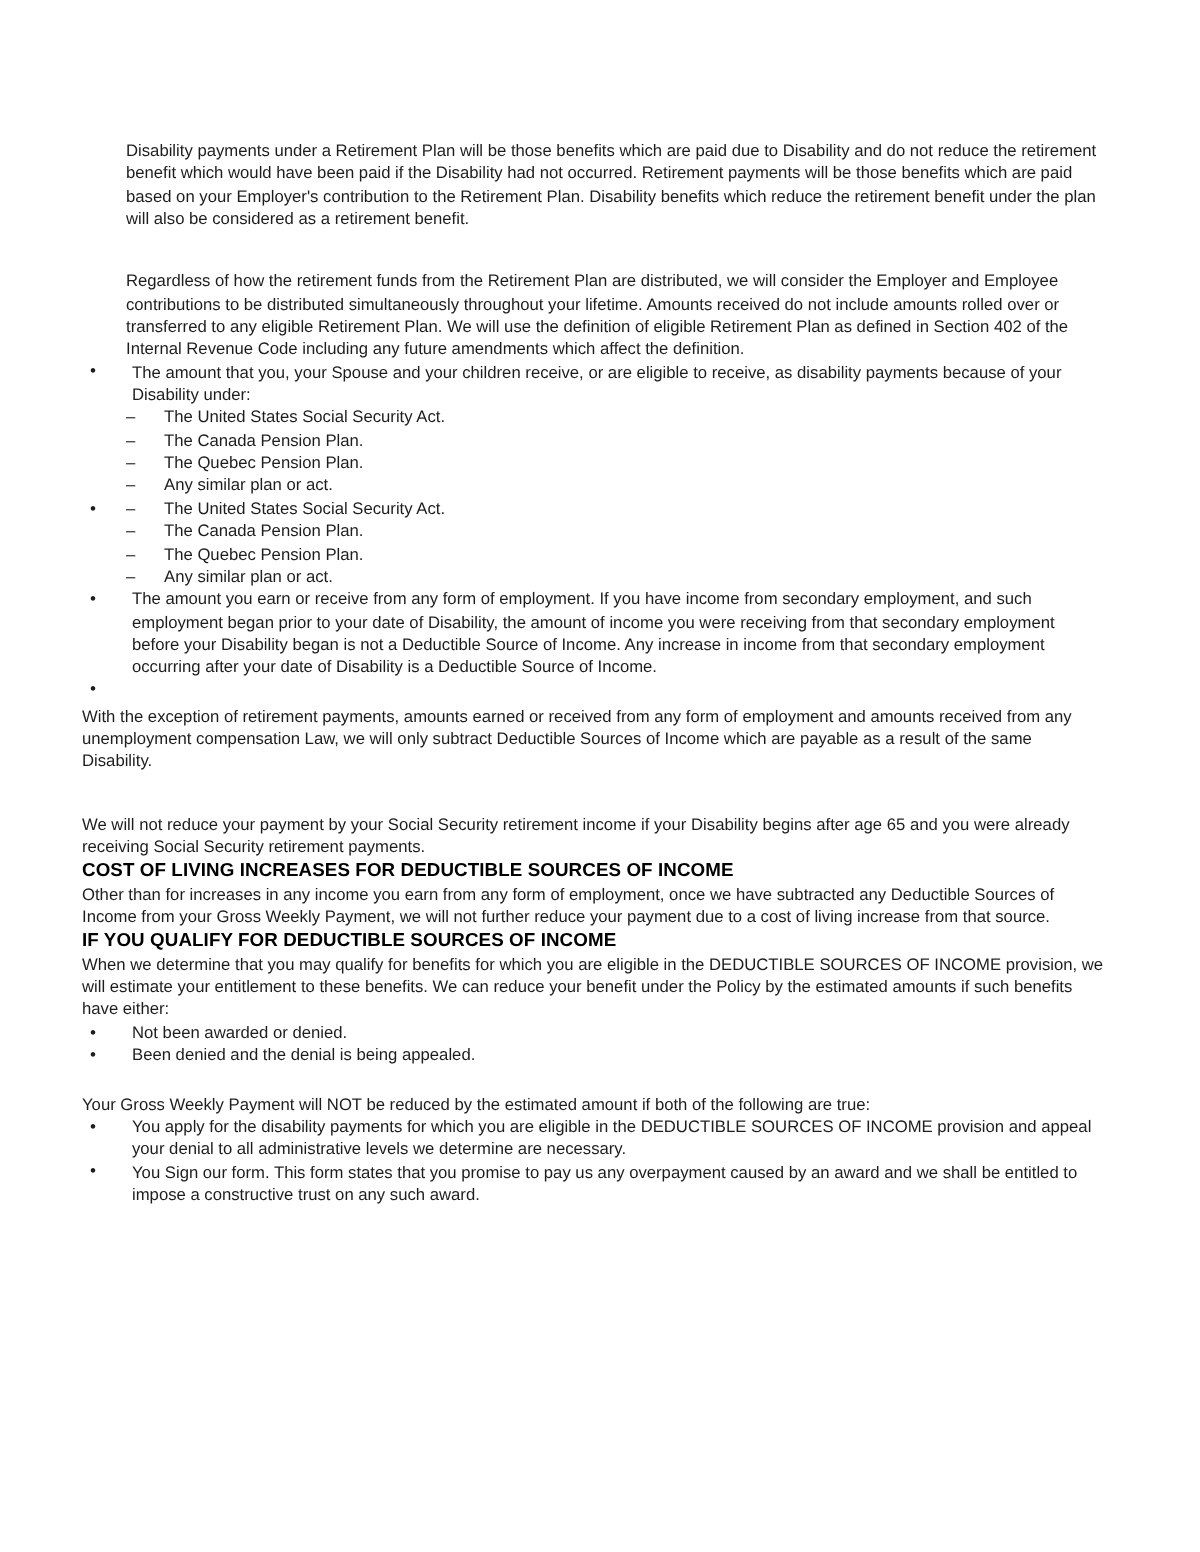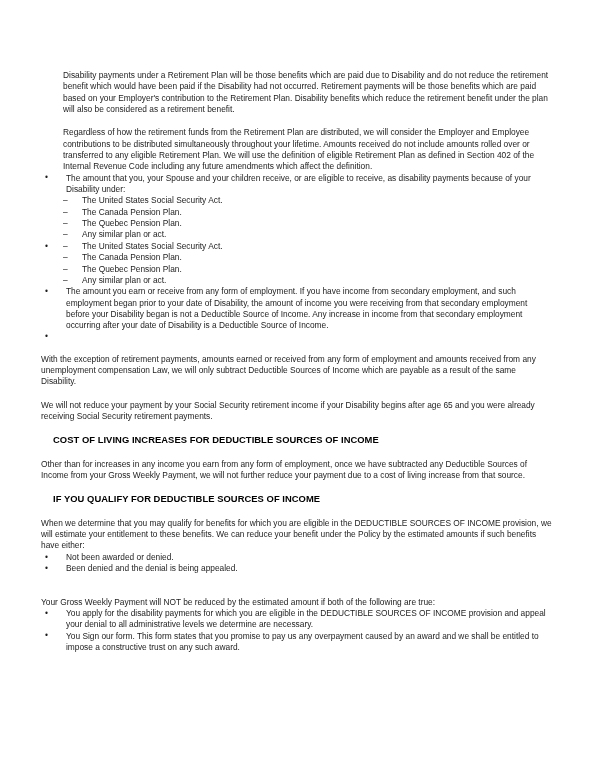--- a/index.html
+++ b/index.html
@@ -39,25 +39,25 @@
     color: #1d1d1d;
   }
   .p-indent {
     margin-left: 22px;
     width: 490px;
   }
   .p-flush {
     margin-left: 0;
     width: 512px;
   }
-  .gap-para { margin-top: 12px; }
-  .gap-block { margin-top: 22px; }
+  .gap-para { margin-top: 20px; }
+  .gap-block { margin-top: 13px; }
   
   h2.section-heading {
-    margin: 12px;
+    margin: 0;
     font-size: 9.4px;
     line-height: 12.4px;
     font-weight: bold;
     letter-spacing: 0.05px;
     color: #000;
   }
   .heading-gap { margin-top: 11.4px; }
   
   ul.bullets {
     list-style: none;

